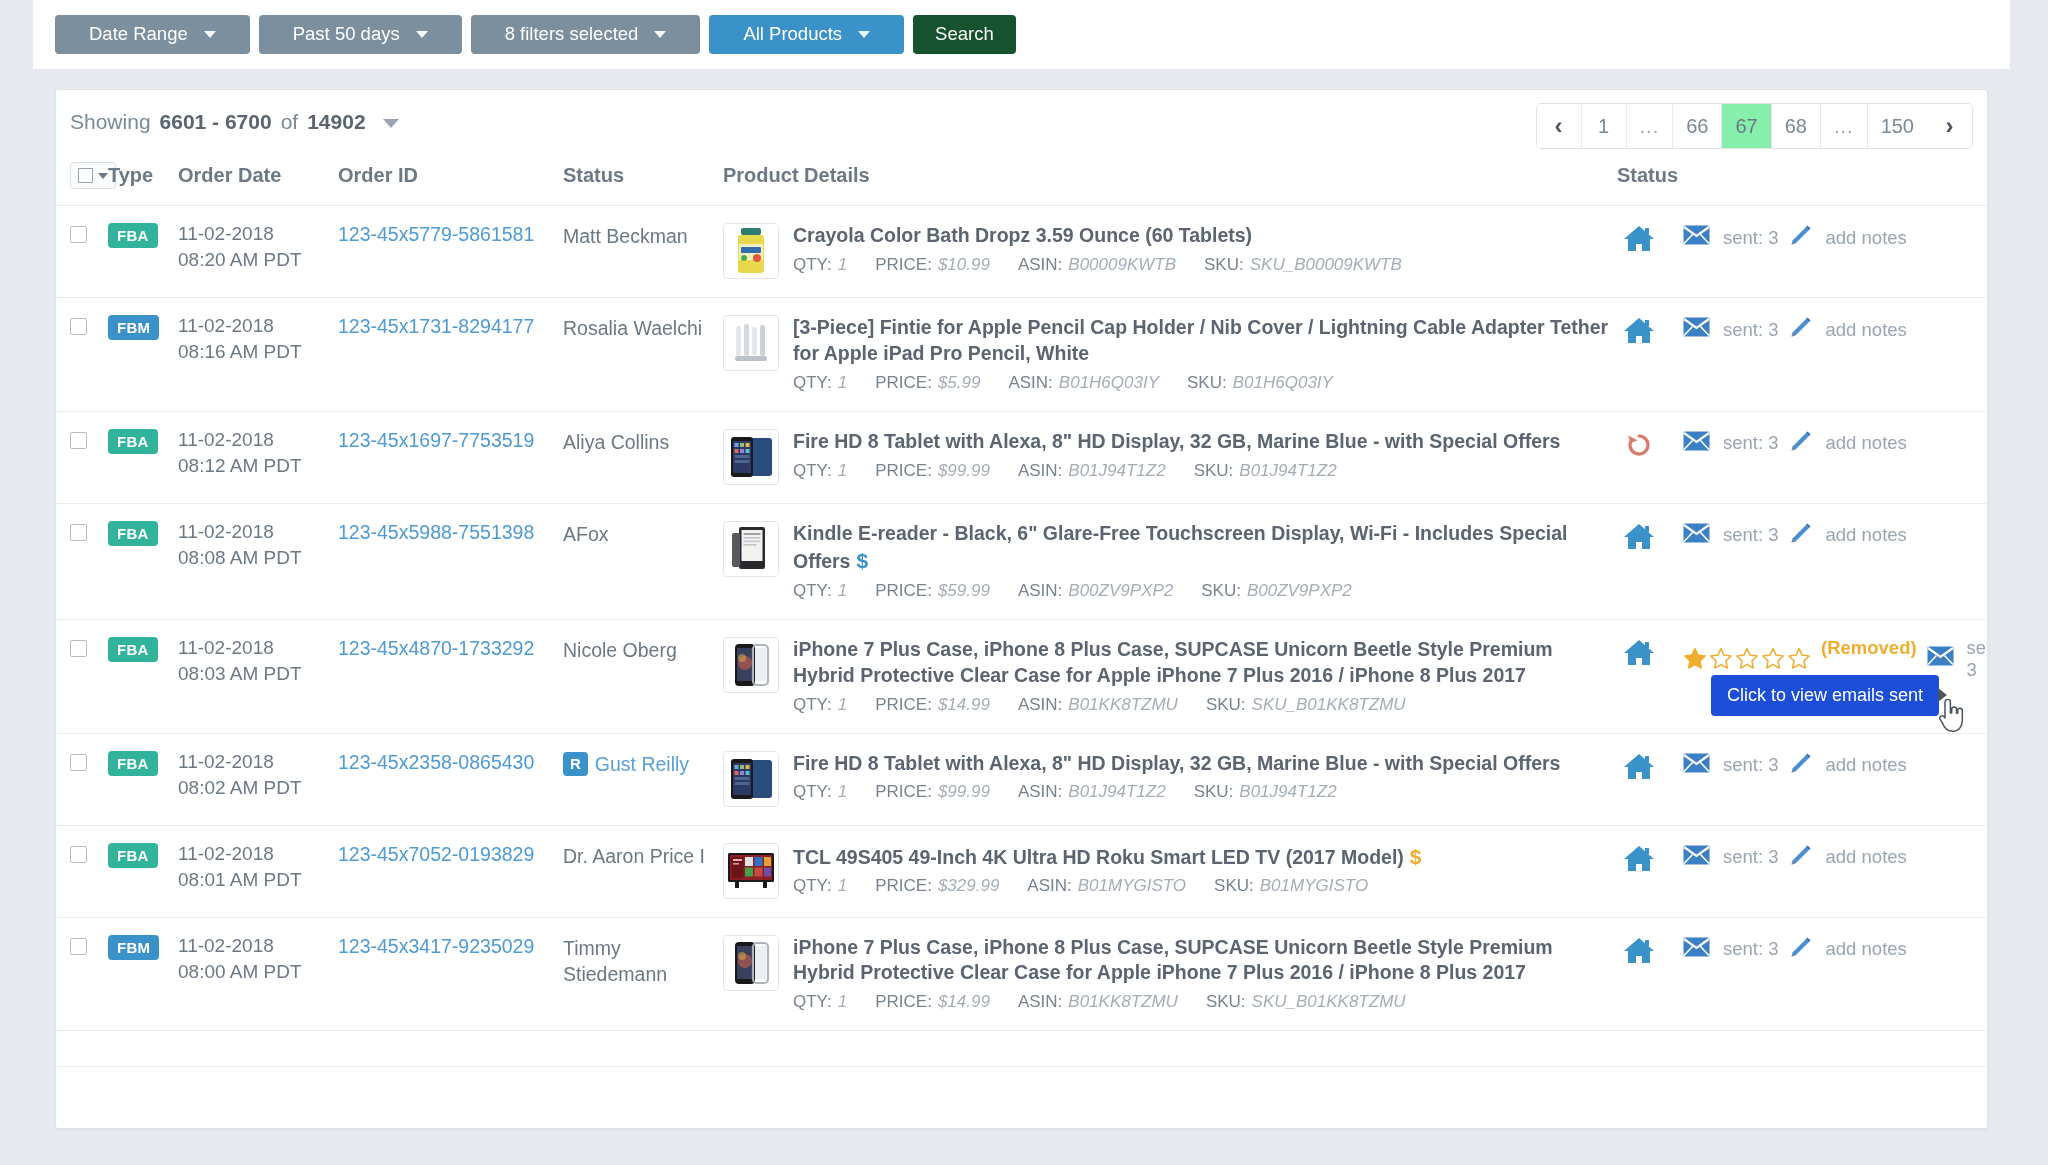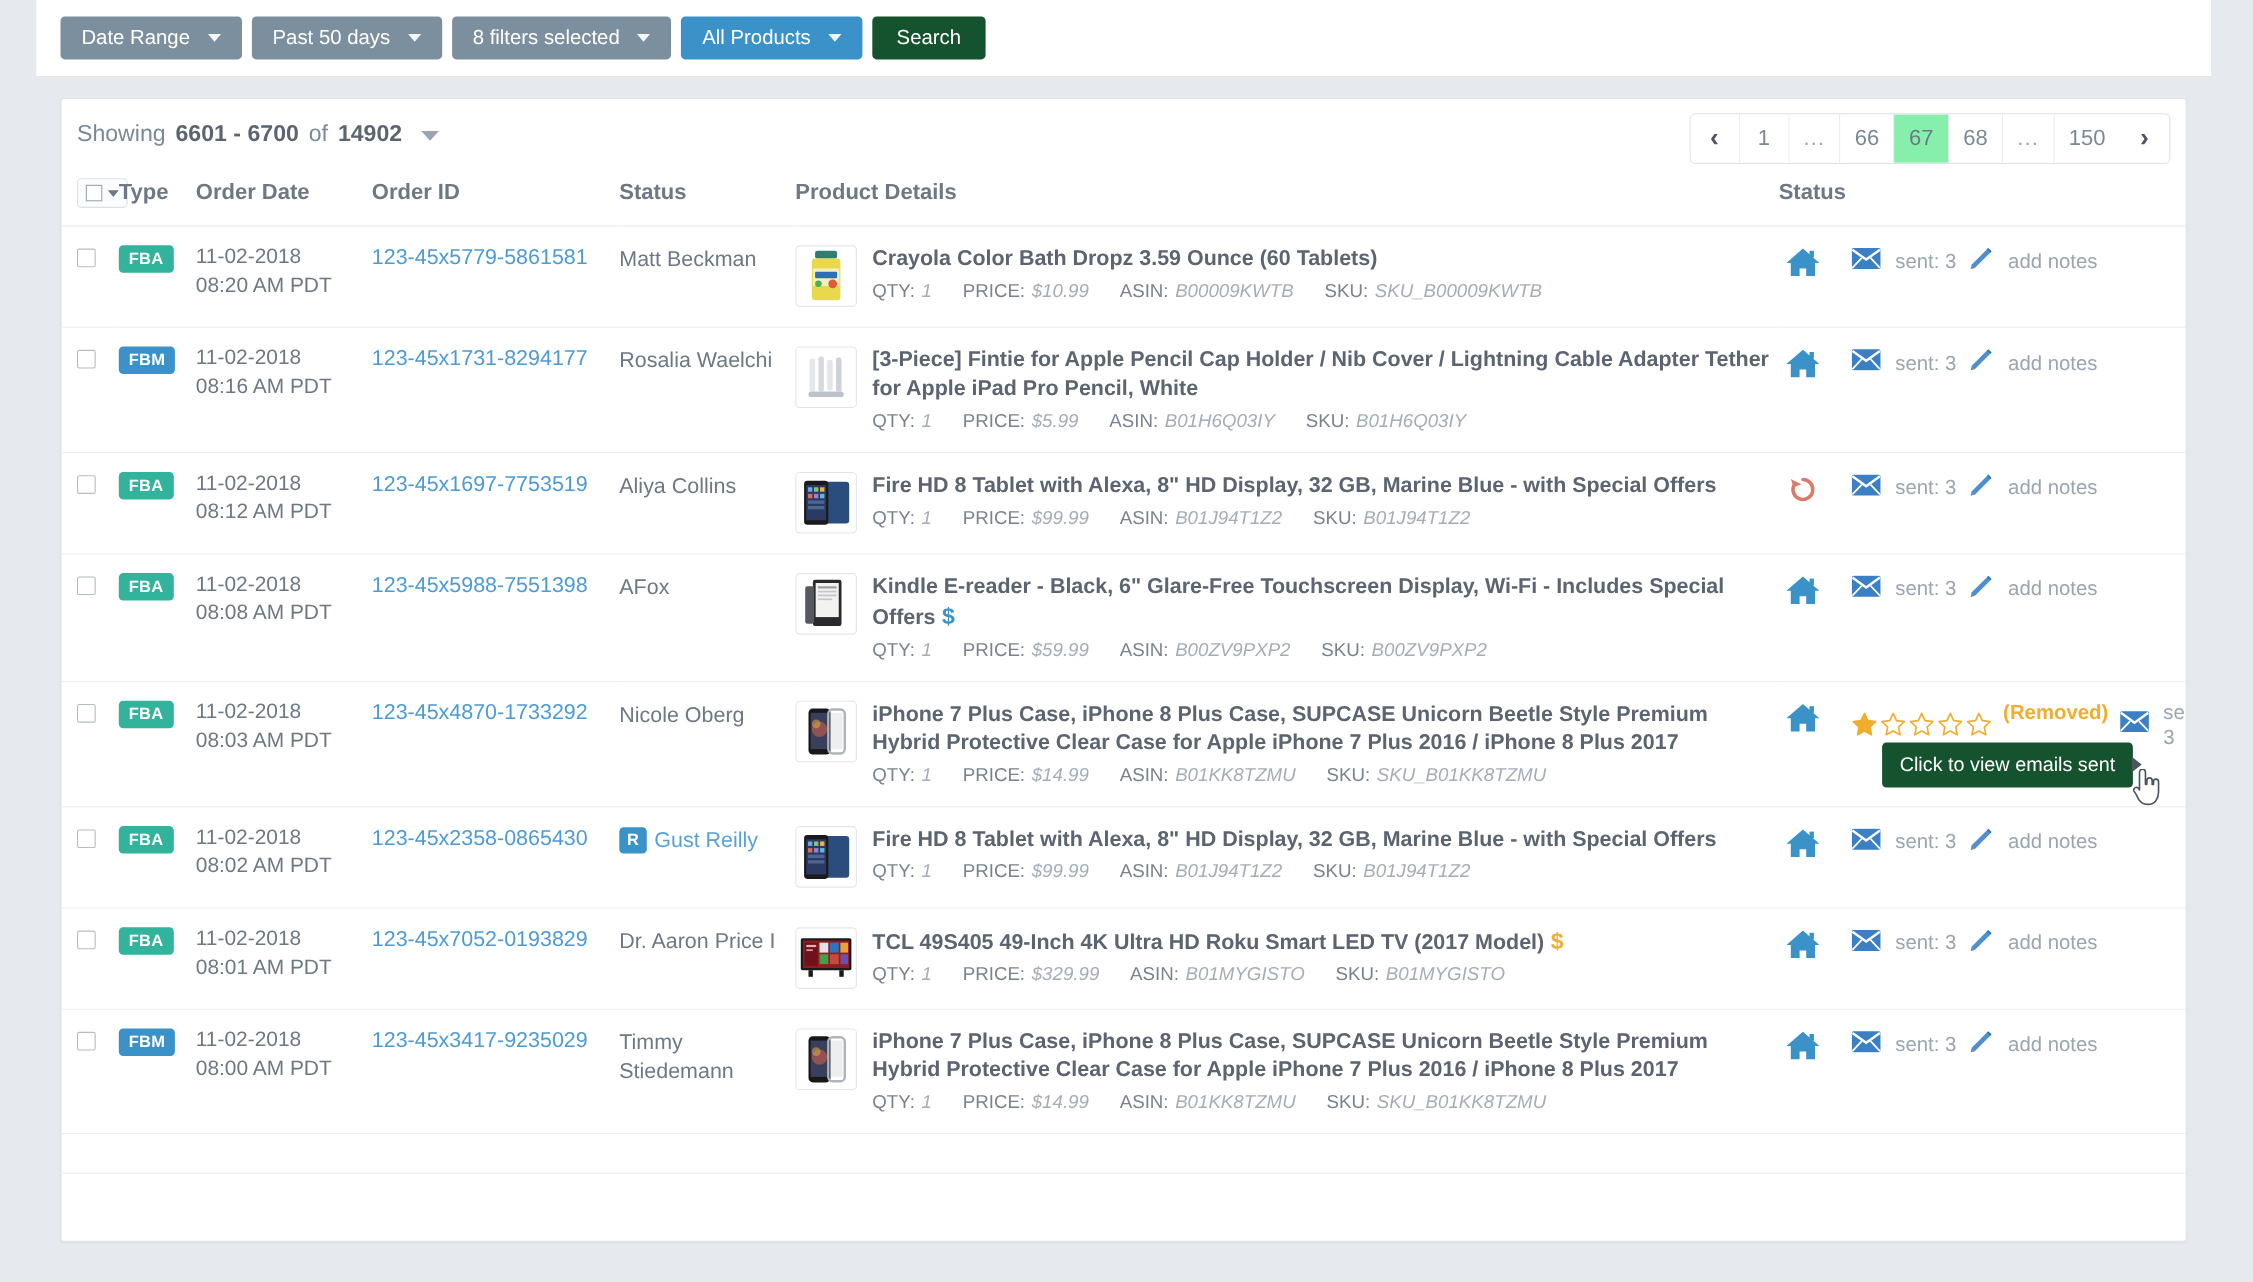--- a/index.html
+++ b/index.html
@@ -14,21 +14,21 @@
 
   
   .toolbar {
     position:absolute; left:33px; top:0px; width:1977px; height:70px;
     background:#ffffff; border-bottom:1px solid #e4e7ea;
     display:flex; align-items:center; padding-left:22px; gap:9px;
   }
   .btn {
     height:39px; border-radius:4px; border:none; color:#fff;
     font-size:18.5px; display:inline-flex; align-items:center; gap:13px;
-    padding:0 19px; cursor:pointer; white-space:nowrap; line-height:1;
+    padding:0 34px; cursor:pointer; white-space:nowrap; line-height:1;
   }
   .btn.grey { background:#7c8f9e; }
   .btn.blue { background:#3b92c9; }
   .btn.teal { background:#14532d; padding:0 22px; }
   .caret {
     width:0;height:0;border-left:6px solid transparent;border-right:6px solid transparent;
     border-top:7px solid rgba(255,255,255,.92); display:inline-block; margin-left:3px;
   }
 
   
@@ -131,21 +131,21 @@
   
   .status { display:flex; align-items:flex-start; gap:22px; position:relative; }
   .st-ic { width:44px; flex:0 0 44px; display:flex; justify-content:center; padding-top:2px; }
   .st-right { display:flex; flex-direction:row; gap:10px; }
   .st-line { display:flex; align-items:center; gap:13px; font-size:18.5px; color:#9aa5b1; cursor:pointer; }
   .stars { display:flex; gap:2px; align-items:center; }
   .removed { color:#f0ad2e; font-size:18.5px; font-weight:bold; }
 
   .tooltip {
     position:absolute; right:48px; top:38px;
-    background:#14532d; color:#fff; font-size:18px; padding:10px 16px;
+    background:#1d4ed8; color:#fff; font-size:18px; padding:10px 16px;
     border-radius:4px; white-space:nowrap; z-index:30;
   }
   .tooltip:after {
     content:""; position:absolute; right:-8px; top:50%; margin-top:-7px;
     border-top:7px solid transparent; border-bottom:7px solid transparent;
     border-left:9px solid #4b555f;
   }
   .cursor-hand { position:absolute; right:22px; top:62px; z-index:40; }
 </style>
 </head>

